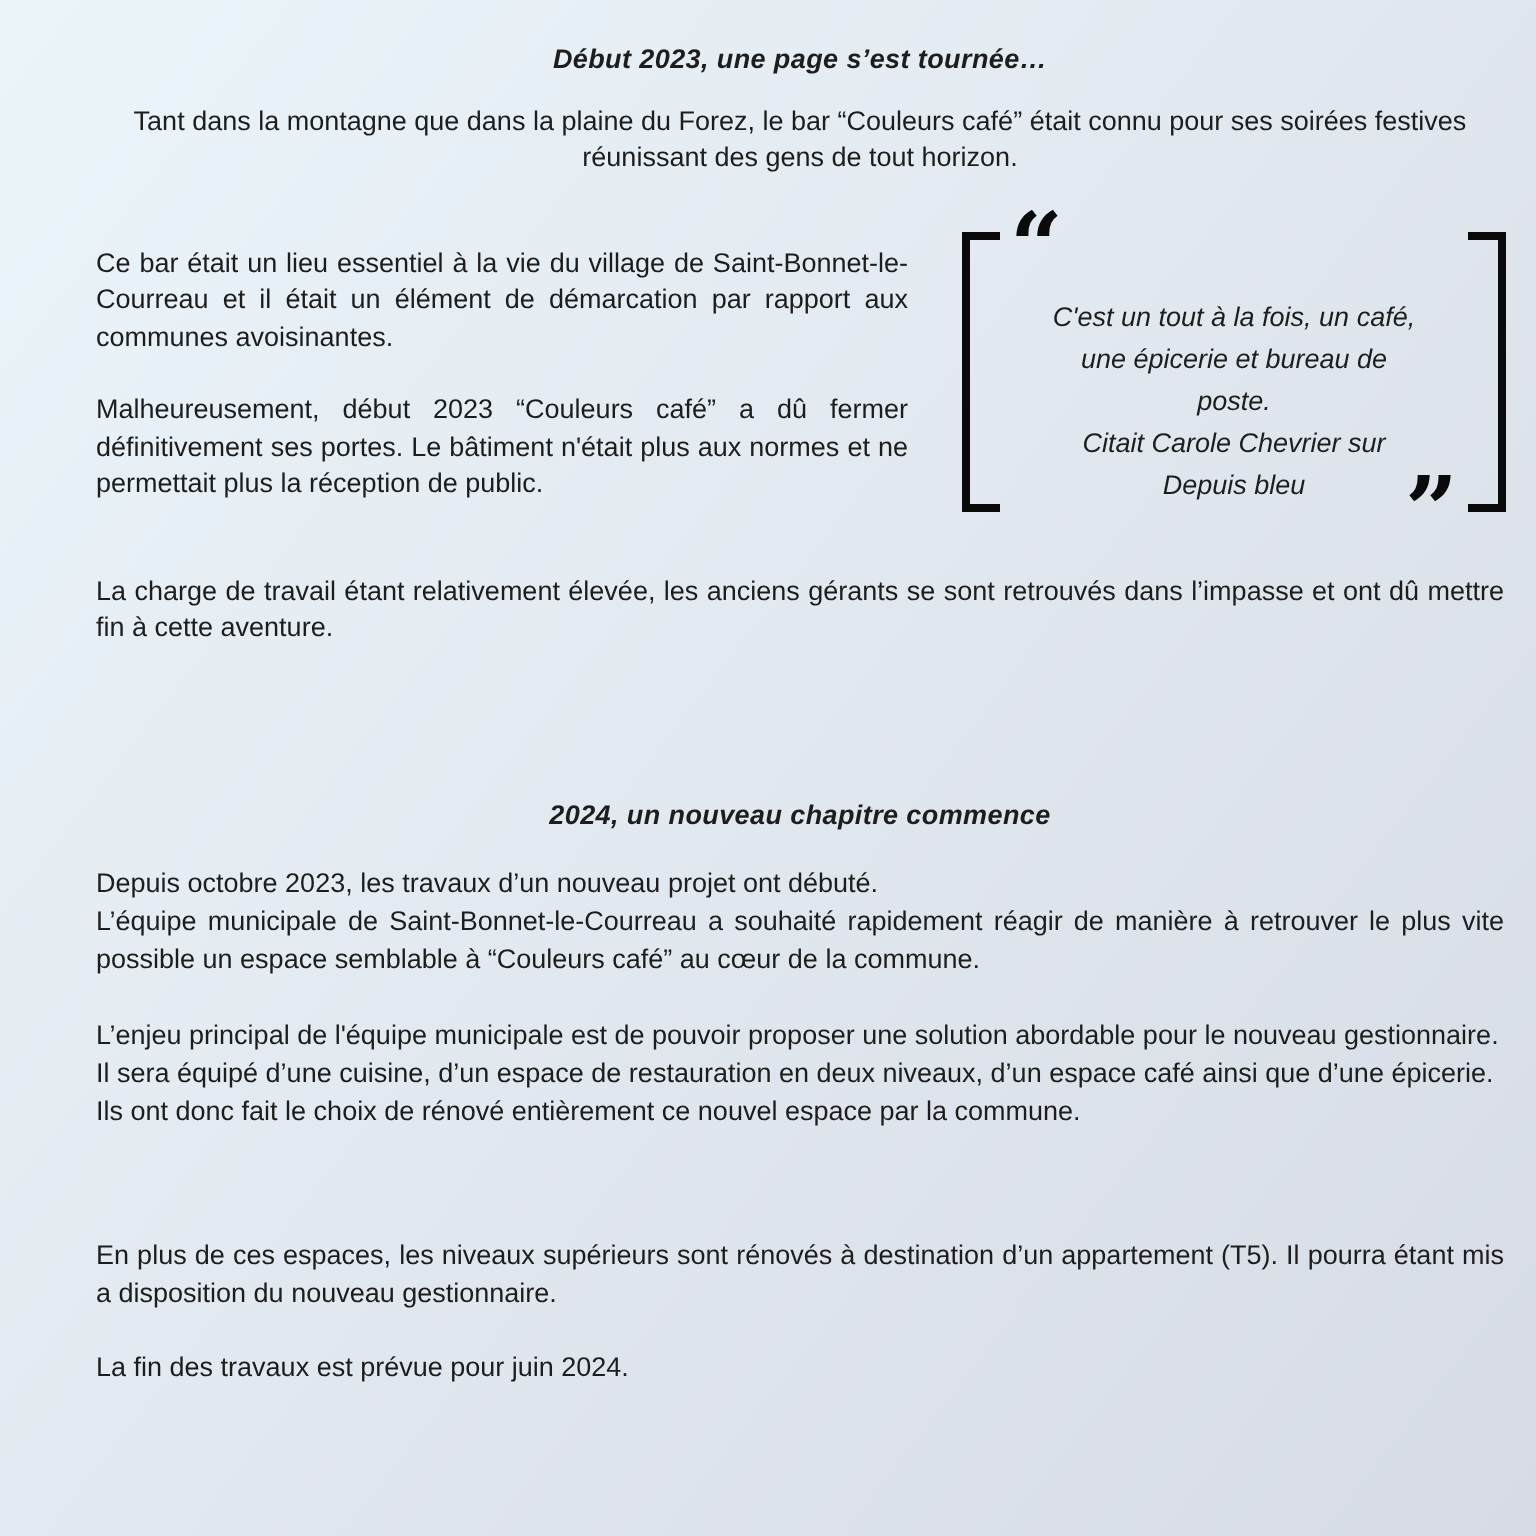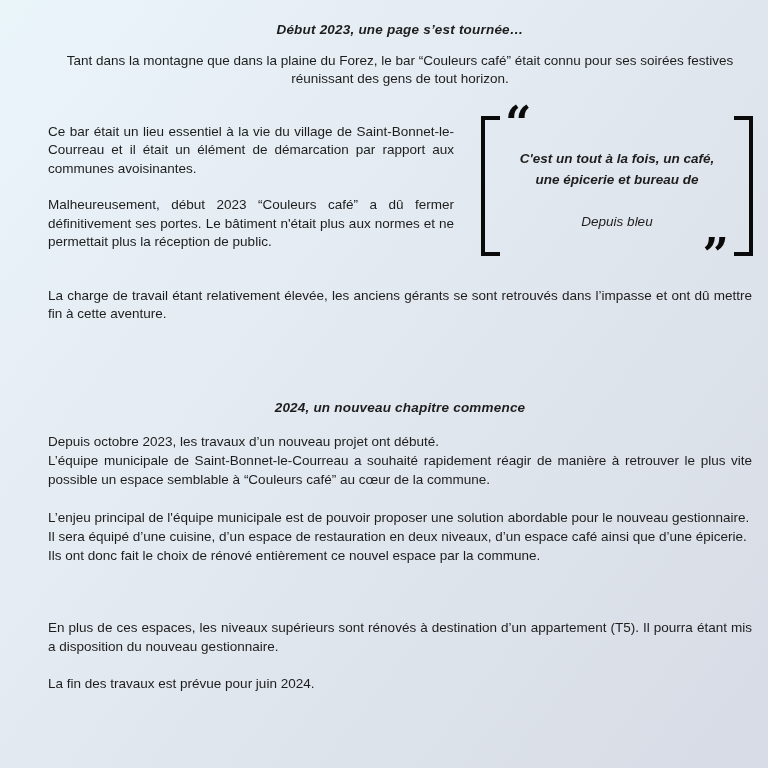--- a/index.html
+++ b/index.html
@@ -54,21 +54,21 @@
     font-family: "DejaVu Serif", serif;
     font-weight: bold;
     font-size: 46px; line-height: 1;
     color: #0a0a0a;
   }
   .qmark-open { left: 24px; top: -16px; }
   .qmark-close { right: 24px; top: 116px; }
   .quote-text {
     position: absolute; top: 32px; left: 16px; right: 16px;
     text-align: center;
-    font-size: 13.5px; font-weight: bold; font-style: italic;
+    font-size: 13.5px; font-weight: normal; font-style: italic;
     line-height: 21px;
   }
   .quote-attrib {
     position: absolute; top: 95px; left: 16px; right: 16px;
     text-align: center;
     font-size: 13.5px; font-style: italic;
     line-height: 21px;
   }
 
   .p-charge {
@@ -107,22 +107,24 @@
   <p>Malheureusement, début 2023 “Couleurs café” a dû fermer définitivement ses portes. Le bâtiment n'était plus aux normes et ne permettait plus la réception de public.</p>
 </div>
 
 <div class="abs quote-box">
   <div class="bracket bracket-left"></div>
   <div class="bracket bracket-right"></div>
   <span class="qmark qmark-open">“</span>
   <div class="quote-text">
       <div>C'est un tout à la fois, un café,</div>
       <div>une épicerie et bureau de</div>
+      <div>poste.</div>
     </div>
   <div class="quote-attrib">
+      <div>Citait Carole Chevrier sur</div>
       <div>Depuis bleu</div>
     </div>
   <span class="qmark qmark-close">”</span>
 </div>
 
 <p class="abs p-charge">La charge de travail étant relativement élevée, les anciens gérants se sont retrouvés dans l’impasse et ont dû mettre fin à cette aventure.</p>
 
 <div class="abs h2">2024, un nouveau chapitre commence</div>
 
 <div class="abs block block-a">

